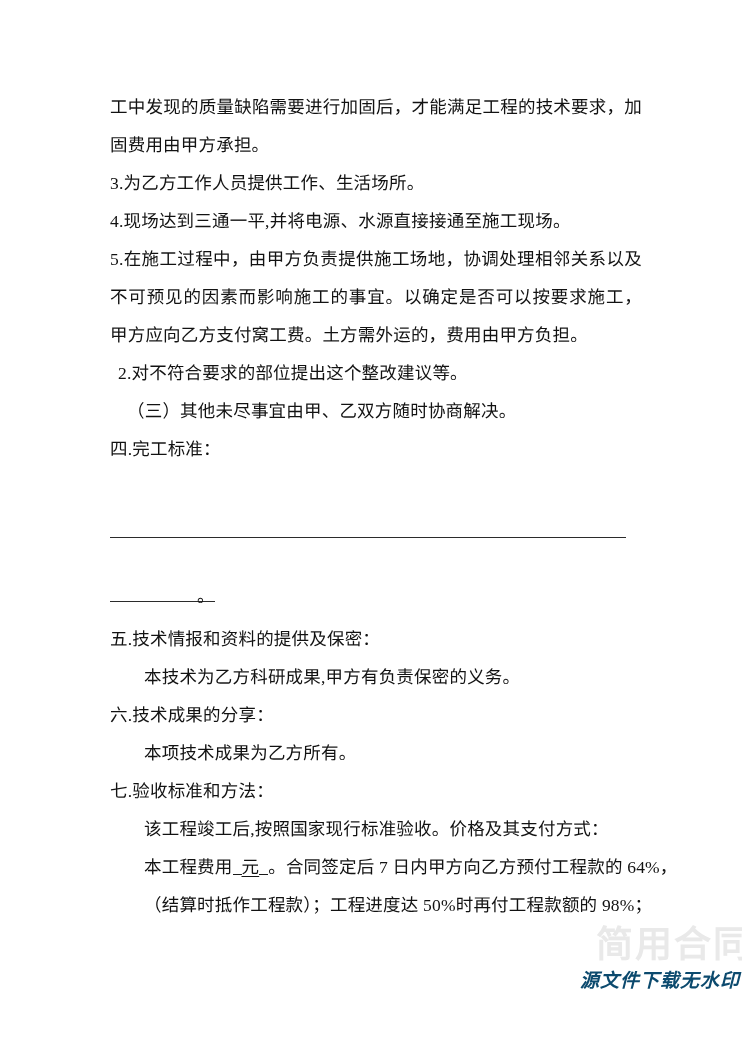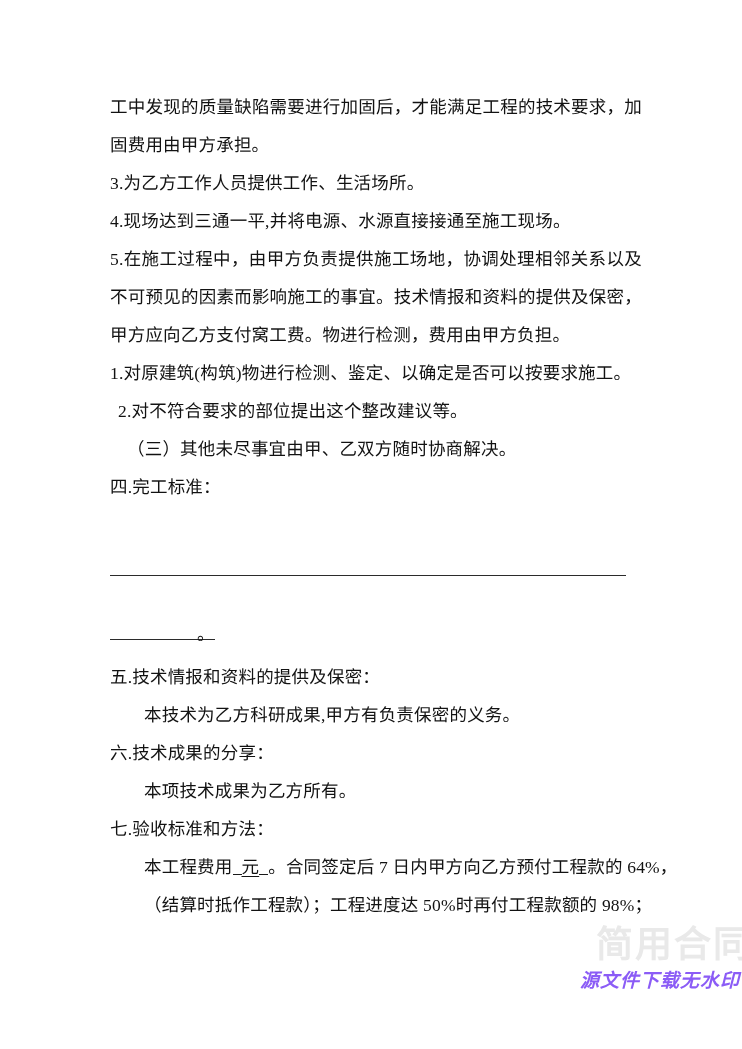--- a/index.html
+++ b/index.html
@@ -108,42 +108,41 @@
     white-space: nowrap;
     margin-right: -18px;
   }
   .wm-sub {
     font-family: "DejaVu Sans", "Liberation Sans", sans-serif;
     font-weight: 700;
     font-style: italic;
     font-size: 19px;
     line-height: 26px;
     letter-spacing: 1px;
-    color: #8b5cf6;
+    color: #0c4a6e;
     white-space: nowrap;
     margin-top: 2px;
     margin-right: -6px;
   }
 </style>
 </head>
 <body>
 
 <div class="page">
 
   <div class="doc-body">
 
     <div class="line justify">工中发现的质量缺陷需要进行加固后，才能满足工程的技术要求，加</div>
     <div class="line">固费用由甲方承担。</div>
     <div class="line">3.为乙方工作人员提供工作、生活场所。</div>
     <div class="line">4.现场达到三通一平,并将电源、水源直接接通至施工现场。</div>
     <div class="line justify">5.在施工过程中，由甲方负责提供施工场地，协调处理相邻关系以及</div>
-    <div class="line justify">不可预见的因素而影响施工的事宜。技术情报和资料的提供及保密，</div>
-    <div class="line">甲方应向乙方支付窝工费。物进行检测，费用由甲方负担。</div>
+    <div class="line justify">不可预见的因素而影响施工的事宜。以确定是否可以按要求施工，</div>
+    <div class="line">甲方应向乙方支付窝工费。土方需外运的，费用由甲方负担。</div>
 
-    <div class="line">1.对原建筑(构筑)物进行检测、鉴定、以确定是否可以按要求施工。</div>
     <div class="line indent-half">2.对不符合要求的部位提出这个整改建议等。</div>
 
     <div class="line indent-1">（三）其他未尽事宜由甲、乙双方随时协商解决。</div>
 
     <div class="line">四.完工标准：</div>
 
     <div class="blank-line"></div>
 
     <div class="rule-wrap">
       <div class="rule-full"></div>
@@ -156,20 +155,21 @@
       <span class="tail">。</span>
     </div>
 
     <div class="line">五.技术情报和资料的提供及保密：</div>
     <div class="line indent-2">本技术为乙方科研成果,甲方有负责保密的义务。</div>
 
     <div class="line">六.技术成果的分享：</div>
     <div class="line indent-2">本项技术成果为乙方所有。</div>
 
     <div class="line">七.验收标准和方法：</div>
+    <div class="line indent-2">该工程竣工后,按照国家现行标准验收。价格及其支付方式：</div>
 
     <div class="line indent-2">
       <span>本工程费用</span><span class="u-blank"></span><span class="uline">元</span><span class="u-blank"></span><span>。合同签定后 7 日内甲方向乙方预付工程款的 64%，</span>
     </div>
 
     <div class="line indent-2">（结算时抵作工程款）；工程进度达 50%时再付工程款额的 98%；</div>
 
   </div>
 
   <div class="watermark">

